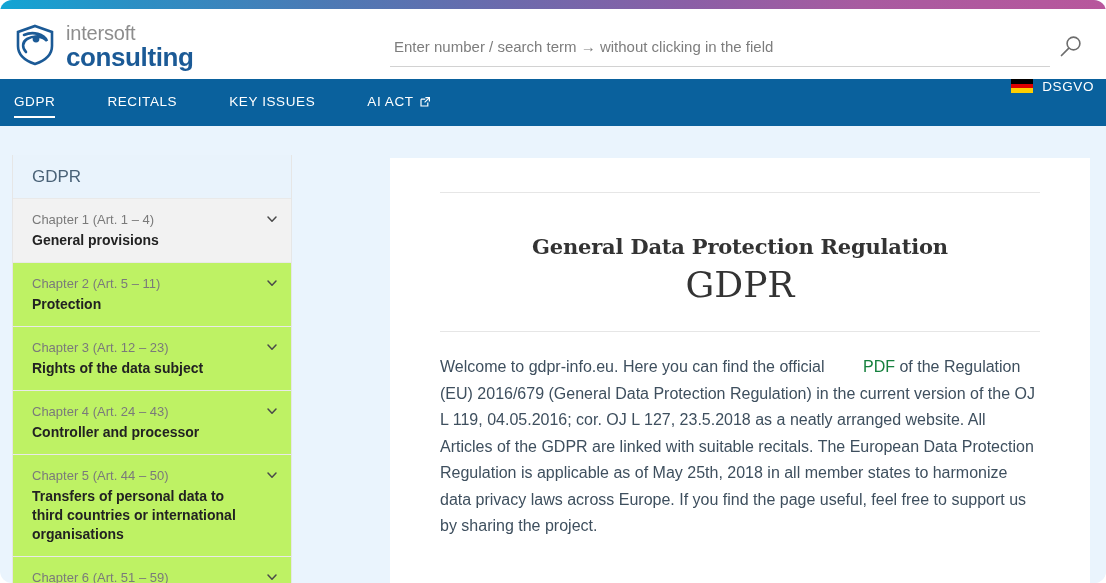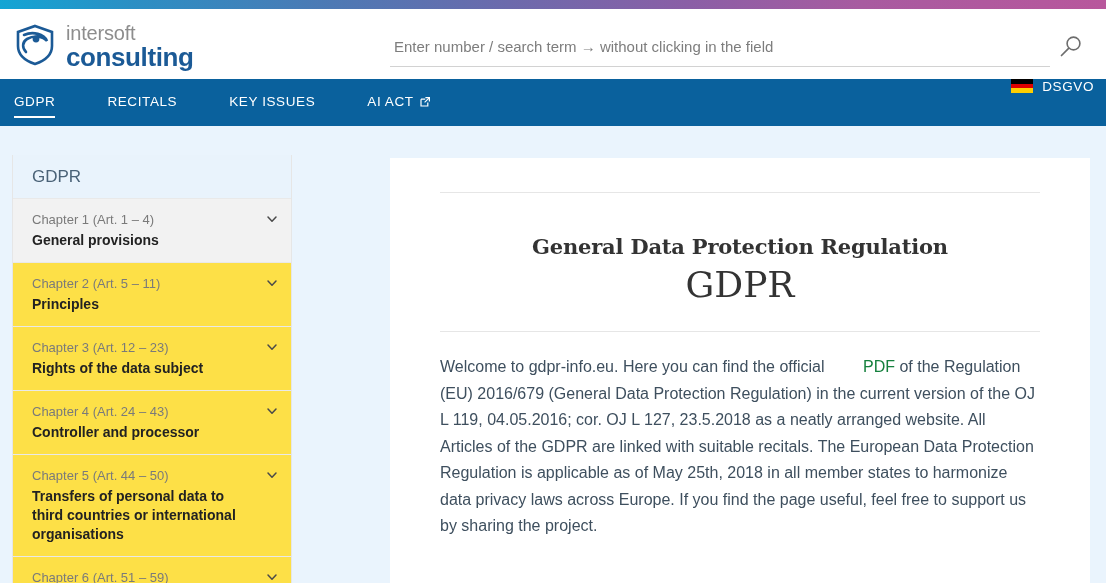--- a/index.html
+++ b/index.html
@@ -8,20 +8,21 @@
     width: 1106px; height: 583px;
     overflow: hidden;
     background: #ffffff;
     font-family: "Liberation Sans", sans-serif;
   }
   #page {
     position: relative;
     width: 1106px; height: 583px;
     background: #eaf4fd;
     overflow: hidden;
+    border-radius: 12px;
   }
 
   
   .gradient-bar {
     position: absolute; top: 0; left: 0;
     width: 1106px; height: 9px;
     background: linear-gradient(90deg,#13a5d4 0%, #2b8fc4 12%, #4d79b4 30%, #6c6aac 46%, #8a5fa6 62%, #a85ba0 78%, #b8579c 100%);
   }
 
   
@@ -109,21 +110,21 @@
   }
   .sidebar-title {
     background: #e9f3fc; height: 43px;
     display: flex; align-items: center;
     padding-left: 19px;
     font-size: 17px; color: #4a6277; font-weight: 400;
   }
   .chapter {
     padding: 11px 34px 12px 19px;
     border-top: 1px solid #e9e9e9;
-    position: relative; cursor: pointer; background: #fde047;
+    position: relative; cursor: pointer; background: #bef264;
   }
   .chapter.active { background: #f2f2f2; }
   .chapter-range {
     font-size: 13px; color: #7a7a7a; line-height: 19px;
     margin-bottom: 2px; display: block;
   }
   .chapter-name {
     font-size: 14px; color: #222222; font-weight: 700;
     line-height: 19px; display: block;
   }
@@ -240,21 +241,21 @@
       <span class="chapter-name">General provisions</span>
       <span class="chevron">
         <svg viewBox="0 0 14 14" width="14" height="14">
             <path d="M3 5 L7 9.2 L11 5" fill="none" stroke="#4a4a4a" stroke-width="1.5" stroke-linecap="round" stroke-linejoin="round"></path>
           </svg>
       </span>
     </div>
 
     <div class="chapter">
       <span class="chapter-range">Chapter 2 (Art. 5 – 11)</span>
-      <span class="chapter-name">Principles</span>
+      <span class="chapter-name">Protection</span>
       <span class="chevron">
         <svg viewBox="0 0 14 14" width="14" height="14">
             <path d="M3 5 L7 9.2 L11 5" fill="none" stroke="#4a4a4a" stroke-width="1.5" stroke-linecap="round" stroke-linejoin="round"></path>
           </svg>
       </span>
     </div>
 
     <div class="chapter">
       <span class="chapter-range">Chapter 3 (Art. 12 – 23)</span>
       <span class="chapter-name">Rights of the data subject</span>

